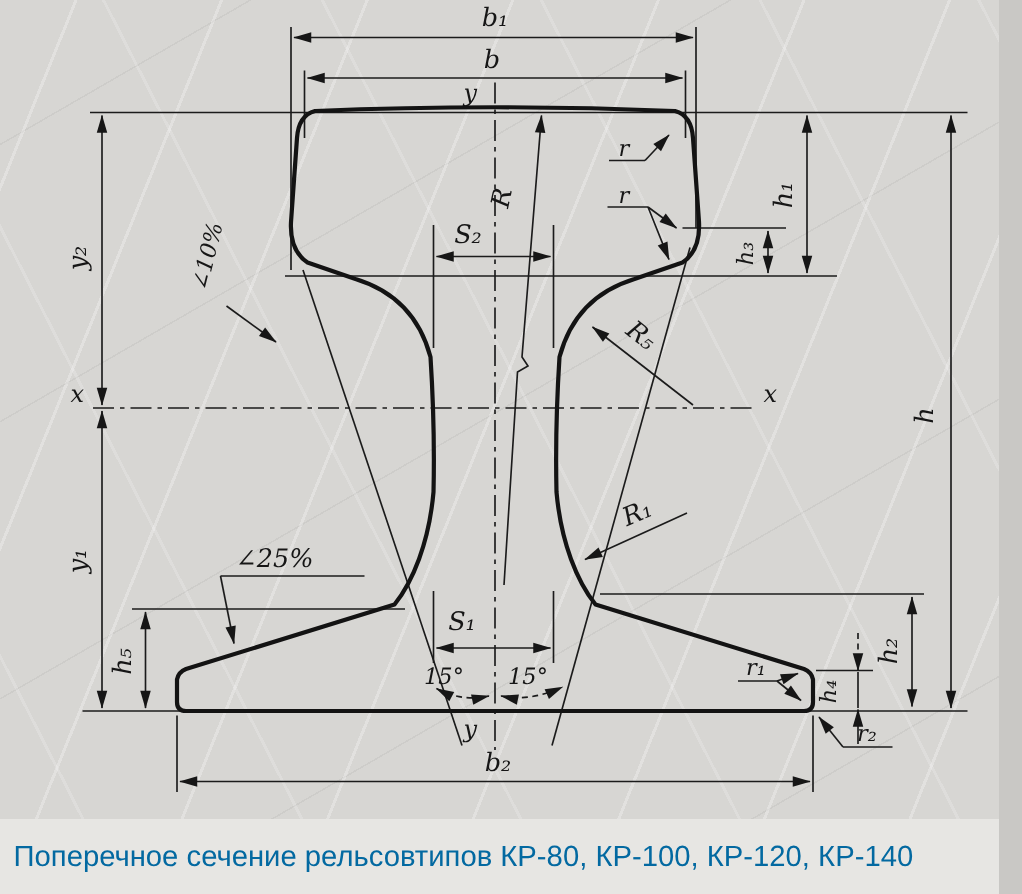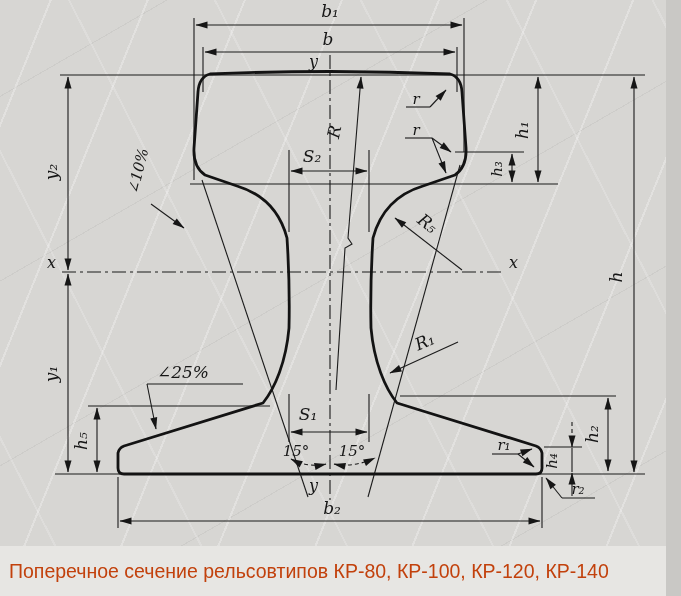--- a/index.html
+++ b/index.html
@@ -15,21 +15,21 @@
       repeating-linear-gradient(63deg, rgba(255,255,255,0) 0 71px, rgba(255,255,255,.18) 71px 73px, rgba(255,255,255,0) 73px 130px),
       repeating-linear-gradient(150deg, rgba(120,120,118,0) 0 83px, rgba(120,120,118,.10) 83px 84px, rgba(120,120,118,0) 84px 160px);
   }
   svg{position:absolute;top:0;left:0;}
   svg text{fill:#161616;}
   .dimlbl{font-style:italic;font-size:17px;}
   .dimlbl-sm{font-style:italic;font-size:15px;}
   .axlbl{font-style:italic;font-size:16px;}
   .caption{
     position:absolute;left:0;right:0;bottom:0;height:50px;
-    background:#e7e6e3;color:#c2410c;
+    background:#e7e6e3;color:#0369a1;
     font-family:"Liberation Sans","DejaVu Sans",sans-serif;
     font-size:19.5px;line-height:50px;padding-left:9px;white-space:nowrap;
   }
   .thin{stroke:#1b1b1b;stroke-width:1.1;fill:none;}
   .thick{stroke:#131313;stroke-width:2.8;fill:none;stroke-linejoin:round;stroke-linecap:round;}
   .dim{stroke:#1b1b1b;stroke-width:1.1;fill:none;}
   .dashdot{stroke-dasharray:14 4 3 4;}
   .dashed{stroke-dasharray:4 3;}
 </style>
 </head>

